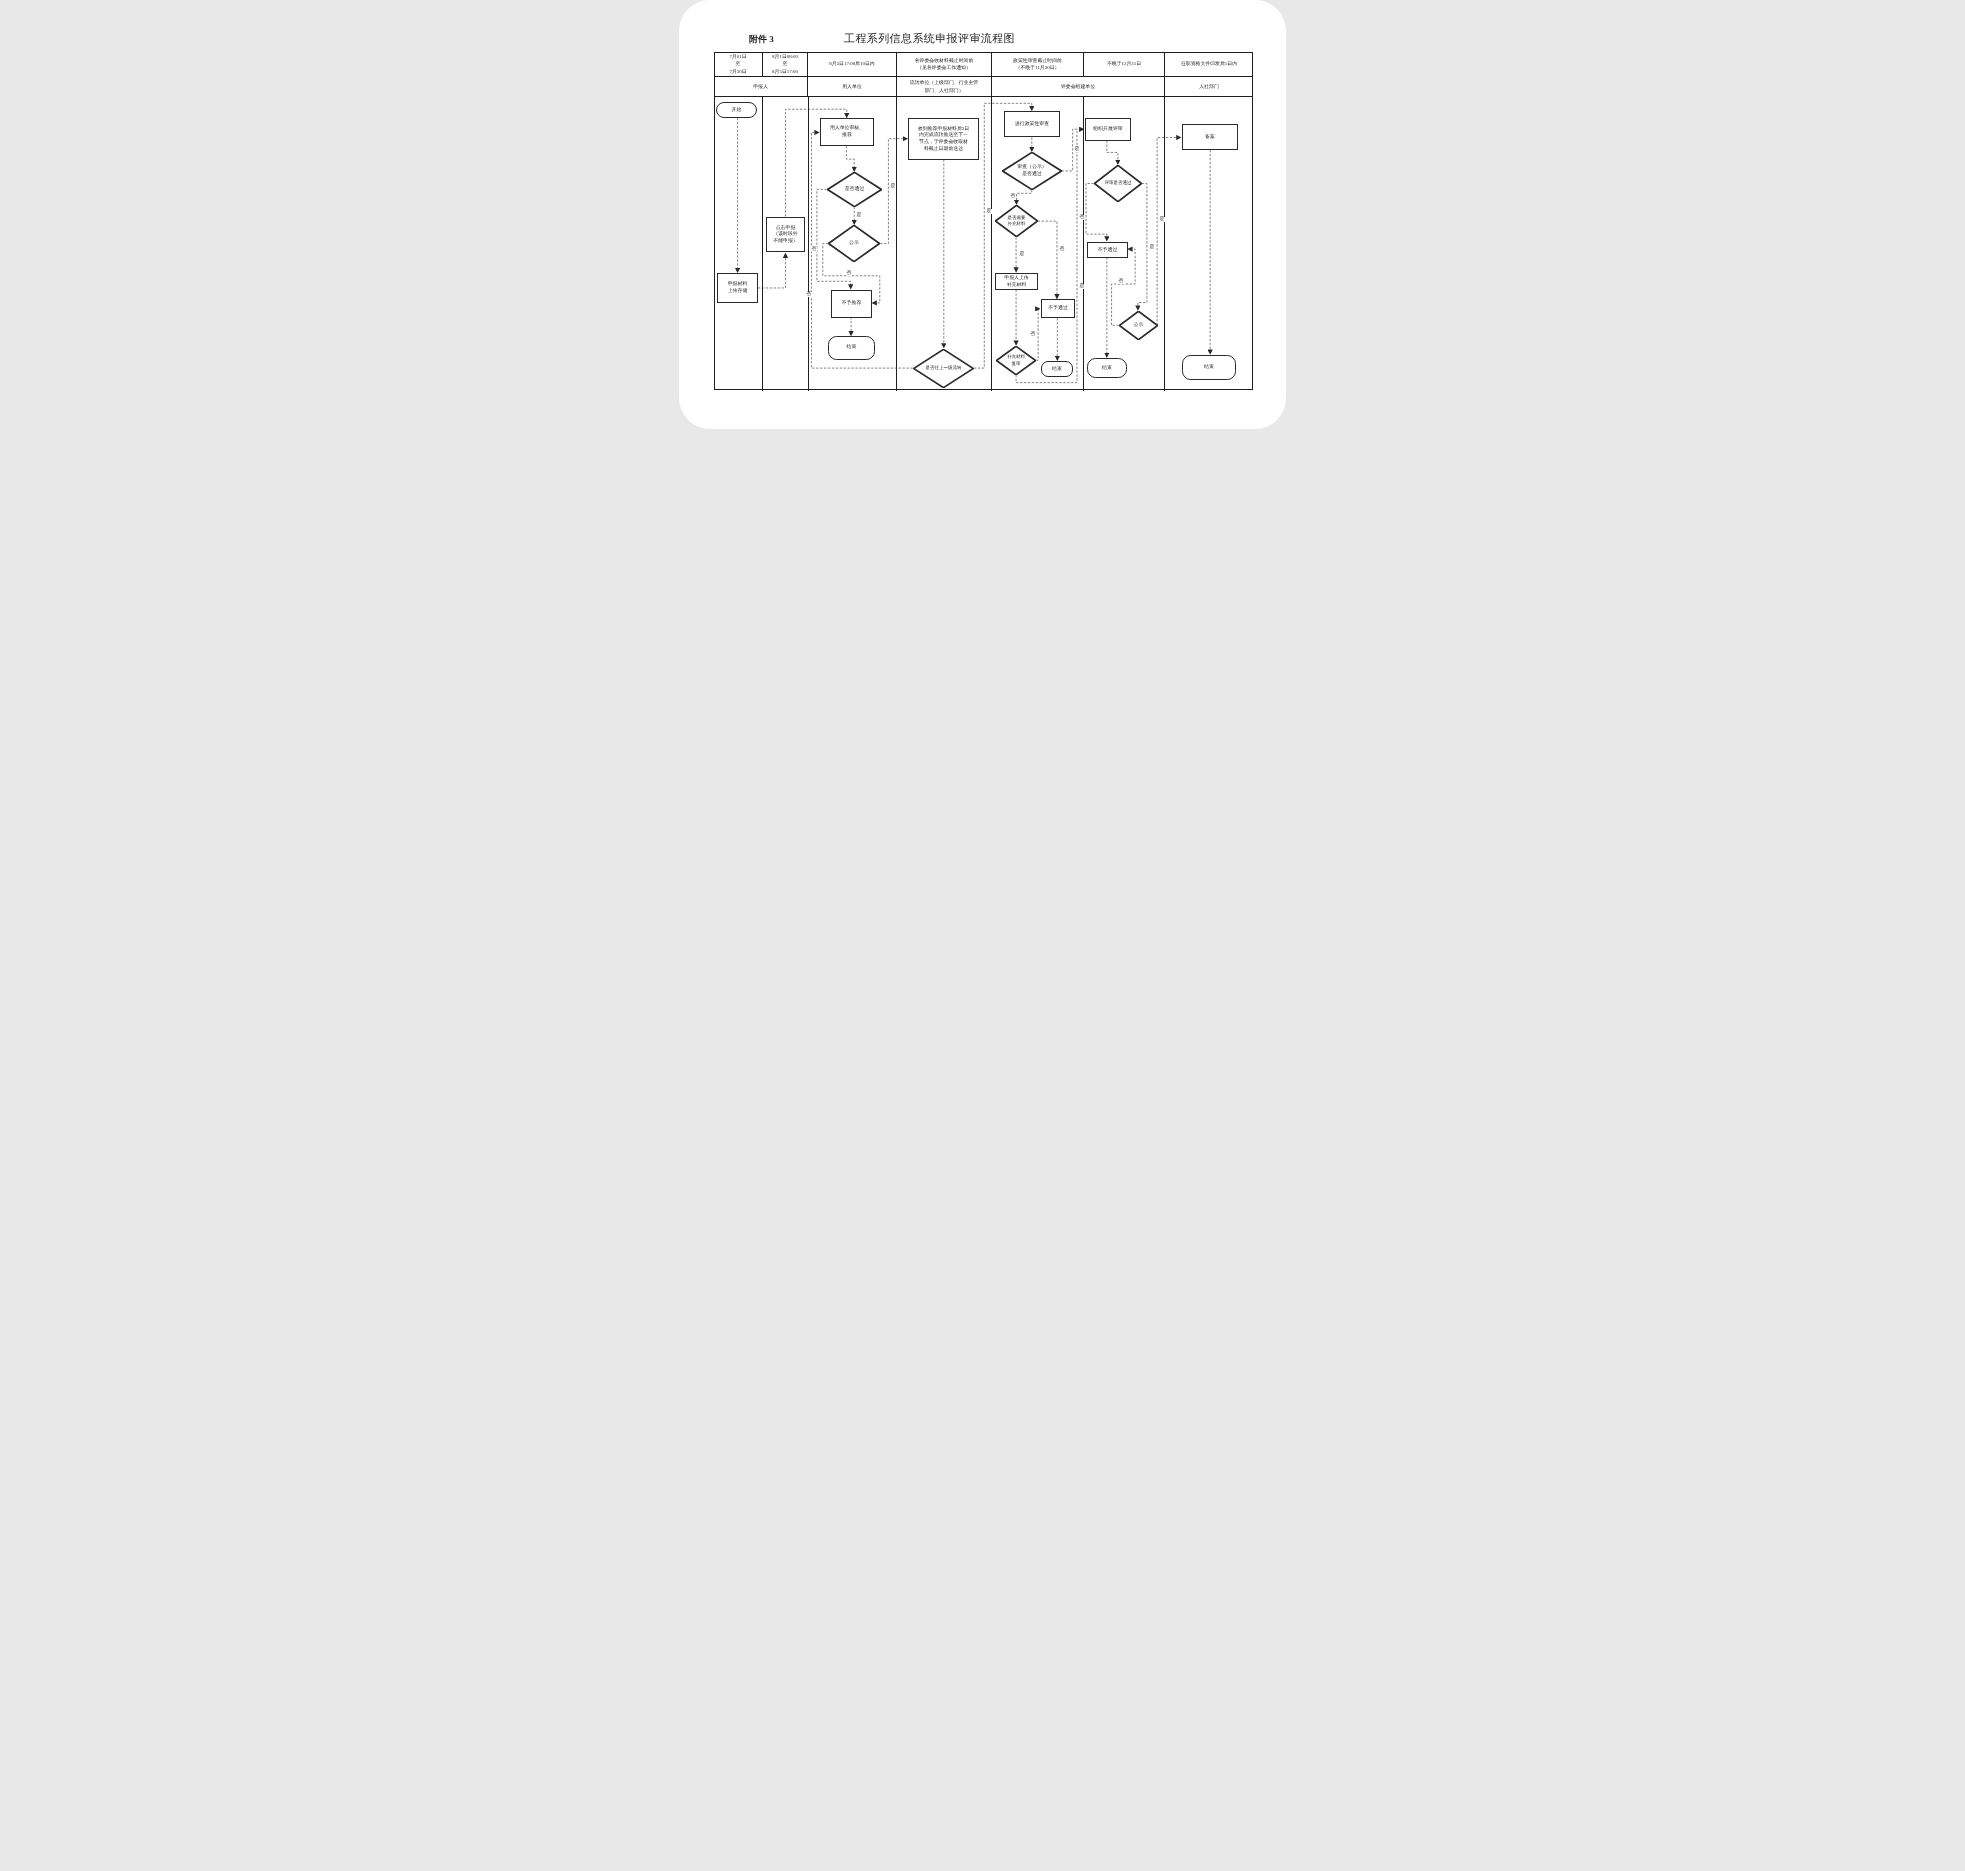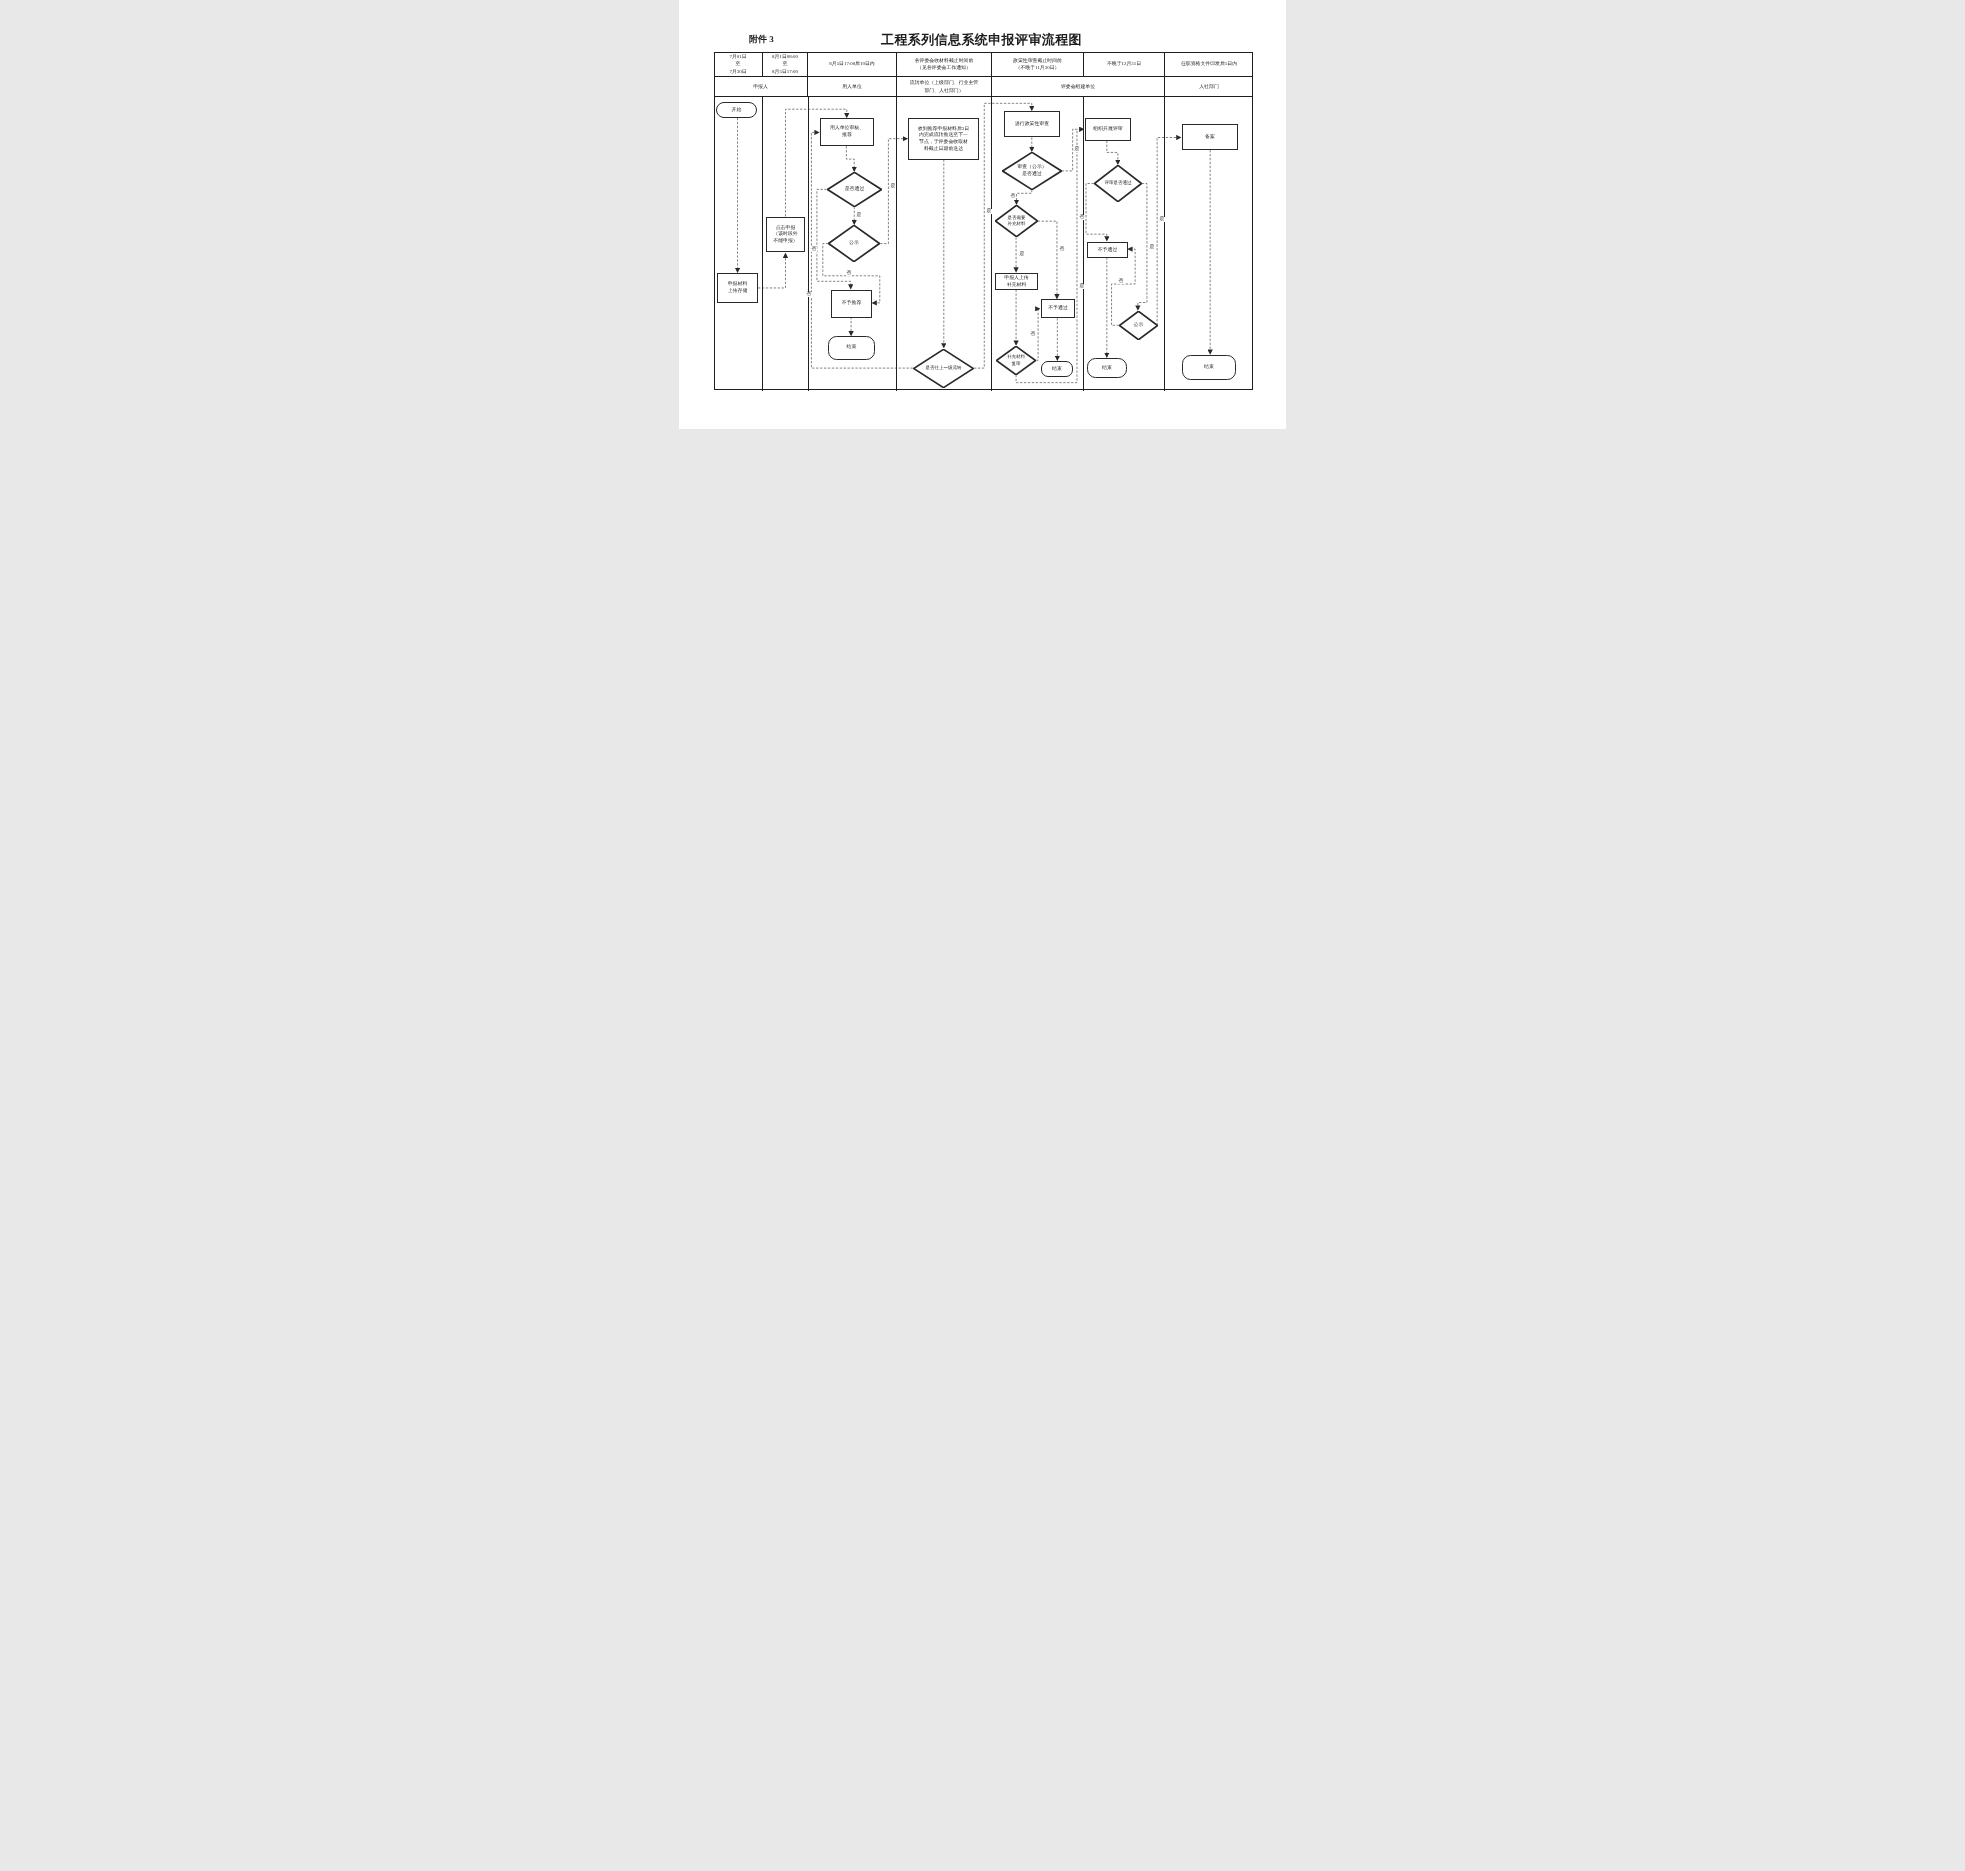--- a/index.html
+++ b/index.html
@@ -1,19 +1,19 @@
 <!DOCTYPE html>
 <html style="font-size:6.3px"><head>
 <meta charset="utf-8">
 <style>
   html,body{margin:0;padding:0;background:#e8e8e8;}
   .canvas{position:relative;width:607px;height:429px;background:#ffffff;margin:0 auto;
-          font-family:"Liberation Serif","DejaVu Serif",serif;color:#1c1c1c;overflow:hidden;}
+          font-family:"Liberation Serif","DejaVu Serif",serif;color:#1c1c1c;overflow:hidden;border-radius:31px;}
   .attachment{position:absolute;left:70px;top:33px;font-size:9px;font-weight:bold;}
-  .title{position:absolute;left:165px;top:31px;width:275px;text-align:center;font-size:13px;font-weight:bold;letter-spacing:0.4px;}
+  .title{position:absolute;left:165px;top:31px;width:275px;font-size:11px;font-weight:normal;letter-spacing:0.4px;}
   .tbl-border{position:absolute;left:35px;top:52px;width:539px;height:338px;border:0.8px solid #1f1f1f;box-sizing:border-box;}
   .trow{position:absolute;display:flex;box-sizing:border-box;}
   .trow .cell{box-sizing:border-box;border-right:0.6px solid #1f1f1f;display:flex;align-items:center;justify-content:center;
               text-align:center;font-size:4.9px;line-height:1.45;white-space:pre-line;padding:0.8px 1.6px;}
   .trow .cell:last-child{border-right:none;}
   .row1{left:35px;top:52px;width:539px;height:25px;border-bottom:1.2px solid #1f1f1f;}
   .row2{left:35px;top:77px;width:539px;height:20px;border-bottom:1px solid #1f1f1f;}
   .lane{position:absolute;top:97px;height:294px;width:0;border-left:0.6px solid #1f1f1f;}
   .node{position:absolute;box-sizing:border-box;display:flex;align-items:center;justify-content:center;
         text-align:center;font-size:4.9px;line-height:1.35;white-space:pre-line;background:#fff;z-index:3;}

